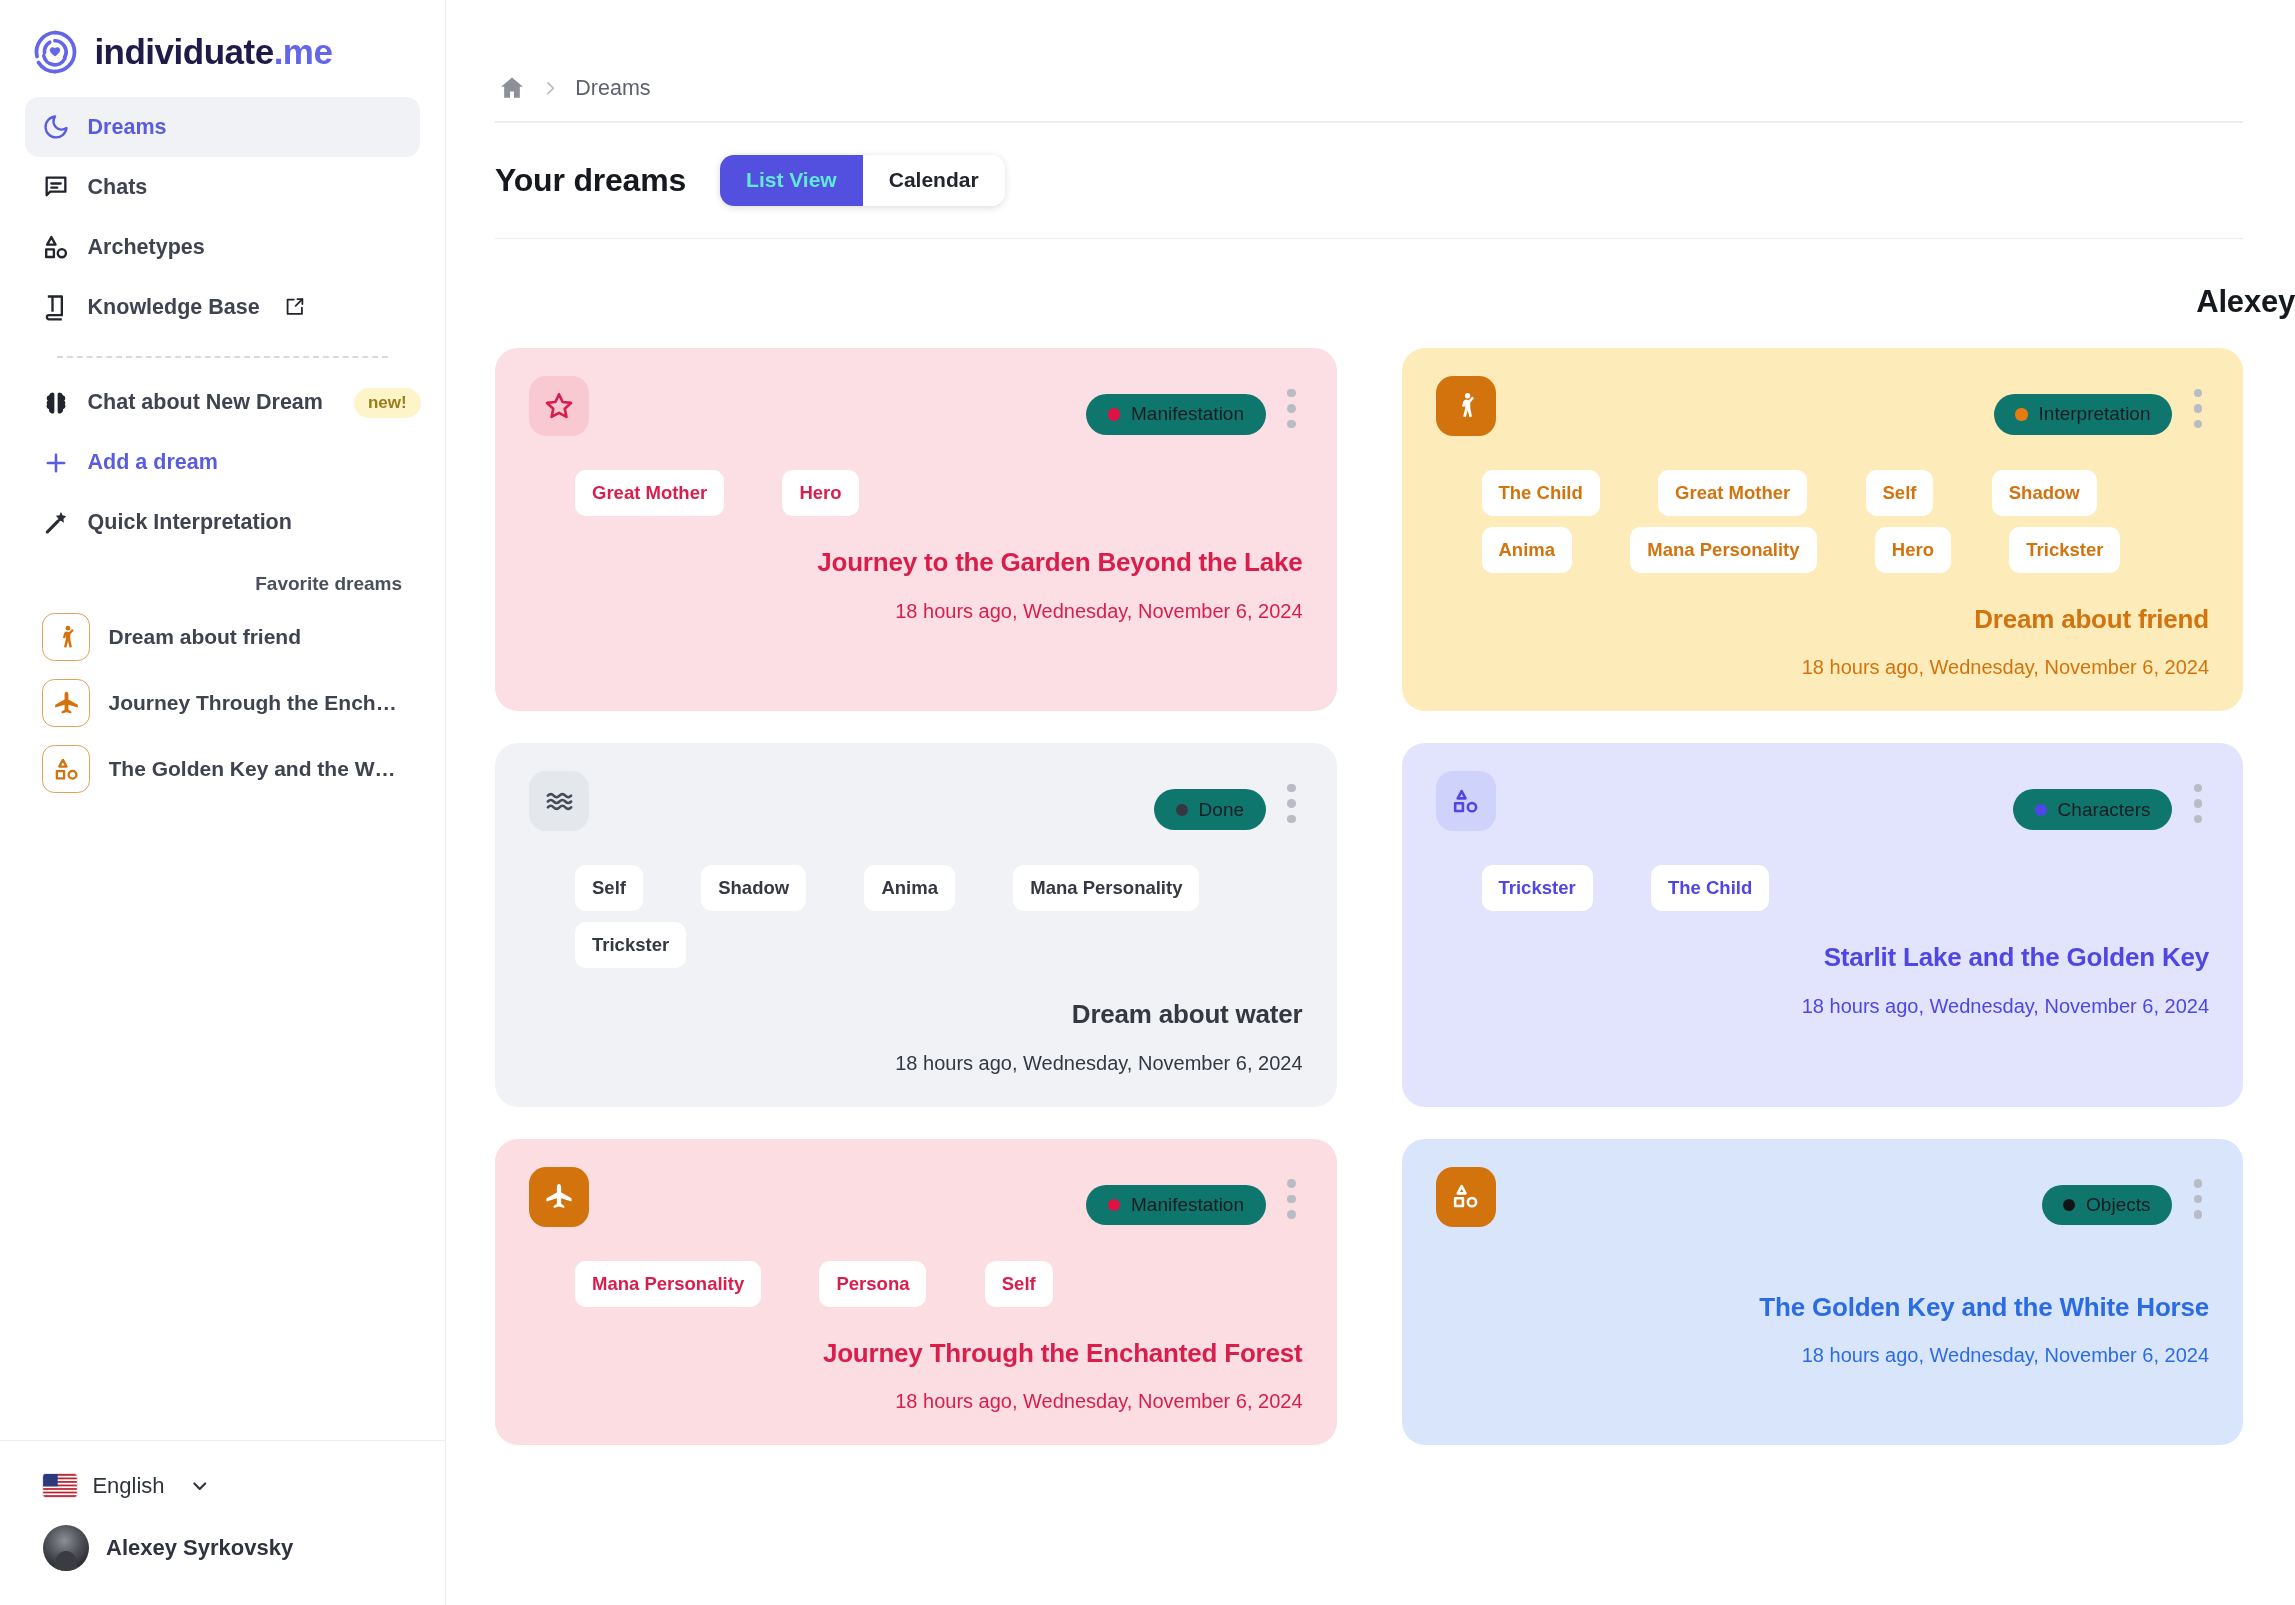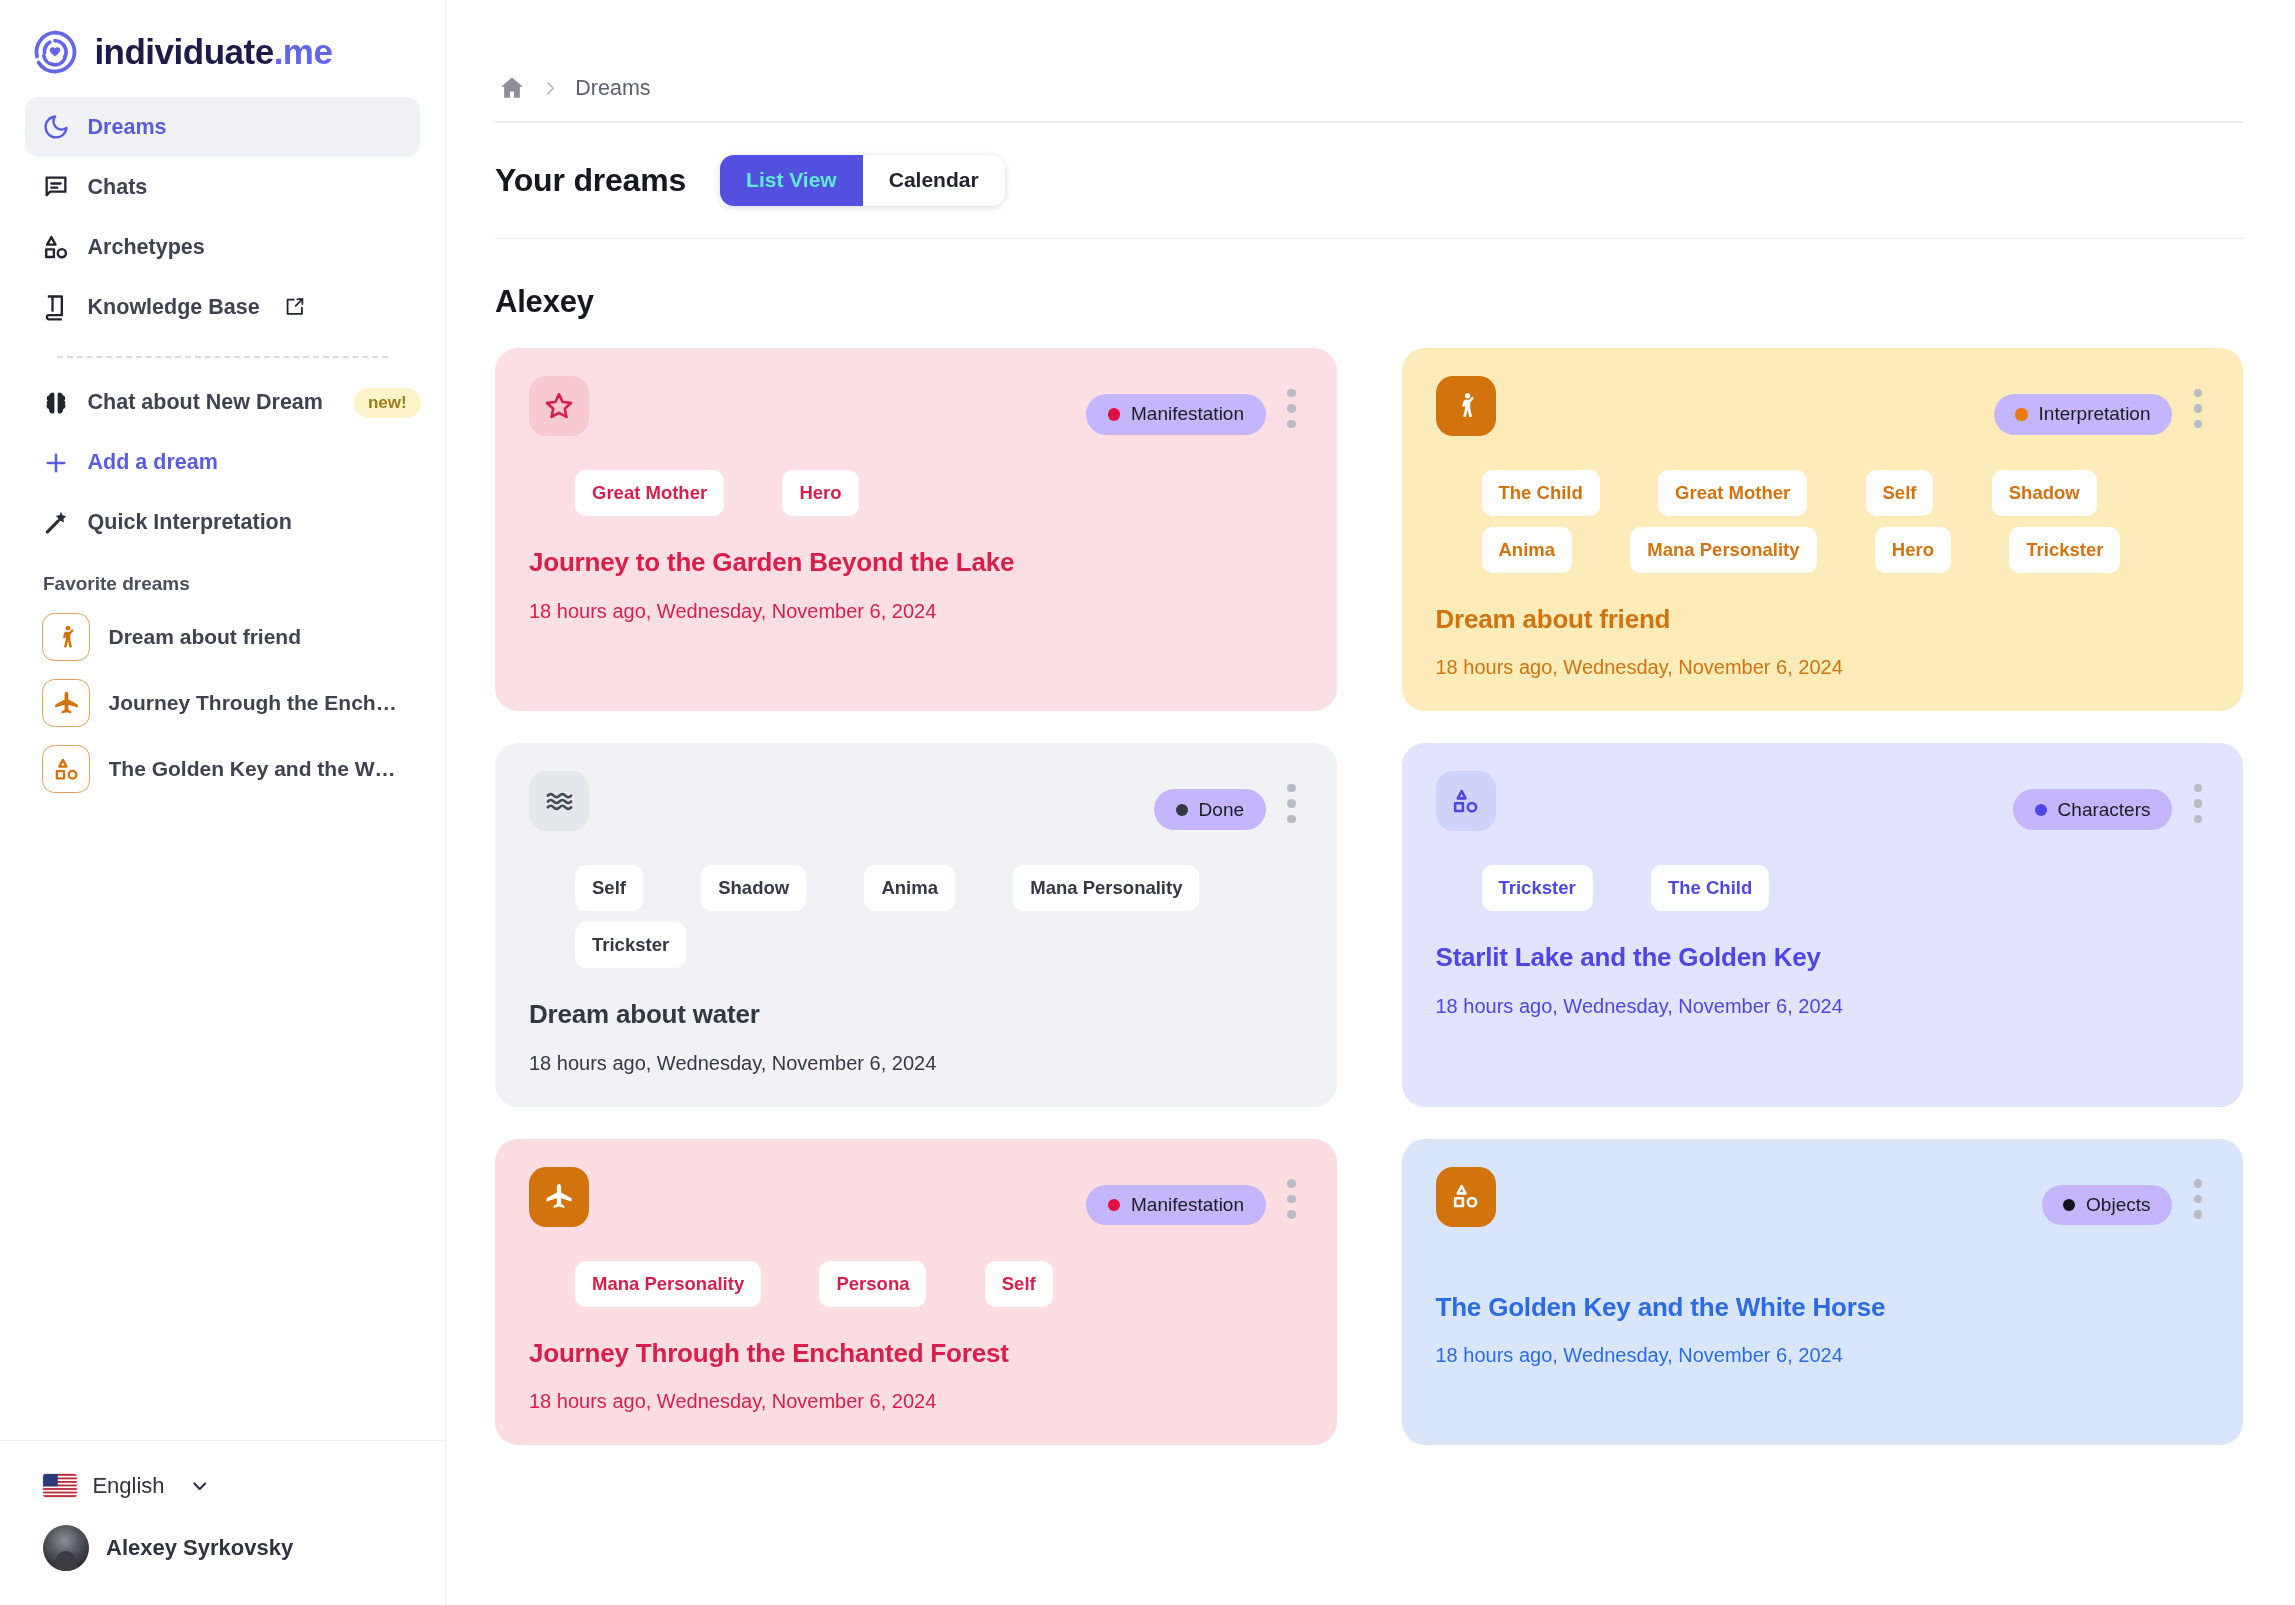--- a/index.html
+++ b/index.html
@@ -3,21 +3,21 @@
 <meta charset="utf-8">
 <style>
   * { box-sizing: border-box; margin: 0; padding: 0; }
   html, body {
     width: 2295px; height: 1605px;
     background: #ffffff;
     font-family: "Liberation Sans", sans-serif;
     -webkit-font-smoothing: antialiased;
     overflow: hidden;
   }
-  .app { display: flex; width: 2295px; height: 1605px; }
+  .app { display: flex; width: 2295px; height: 1605px; text-align: right; }
 
   
   .sidebar {
     width: 446px; height: 1605px;
     background: #ffffff;
     border-right: 1.5px solid #eceef1;
     display: flex; flex-direction: column;
     flex: 0 0 446px;
     position: relative;
   }
@@ -169,21 +169,21 @@
     display: flex; flex-direction: column;
   }
   .card-top { display: flex; align-items: flex-start; }
   .card-ico {
     width: 60px; height: 60px; flex: 0 0 60px;
     border-radius: 17px; display: flex; align-items: center; justify-content: center;
   }
   .card-top-right { margin-left: auto; display: flex; align-items: center; gap: 15.4px; padding-top: 6.2px; }
   .status-pill {
     display: flex; align-items: center; gap: 10.8px;
-    background: #c4b5fd; border-radius: 768px;
+    background: #0f766e; border-radius: 768px;
     padding: 9.2px 21.5px; font-size: 19px; font-weight: 500; color: #1b1d23;
     white-space: nowrap;
     margin-top: 12px;
   }
   .dot { width: 12.3px; height: 12.3px; border-radius: 50%; flex: 0 0 12.3px; }
   .kebab { width: 12.3px; display: flex; flex-direction: column; align-items: center; gap: 7px; padding: 4.6px 10.8px; }
   .kebab span { width: 8.5px; height: 8.5px; border-radius: 50%; background: #b9bcc4; display: block; }
 
   .tags { display: flex; flex-wrap: wrap; gap: 10.8px 12.3px; margin-top: 34px; }
   .tag {

